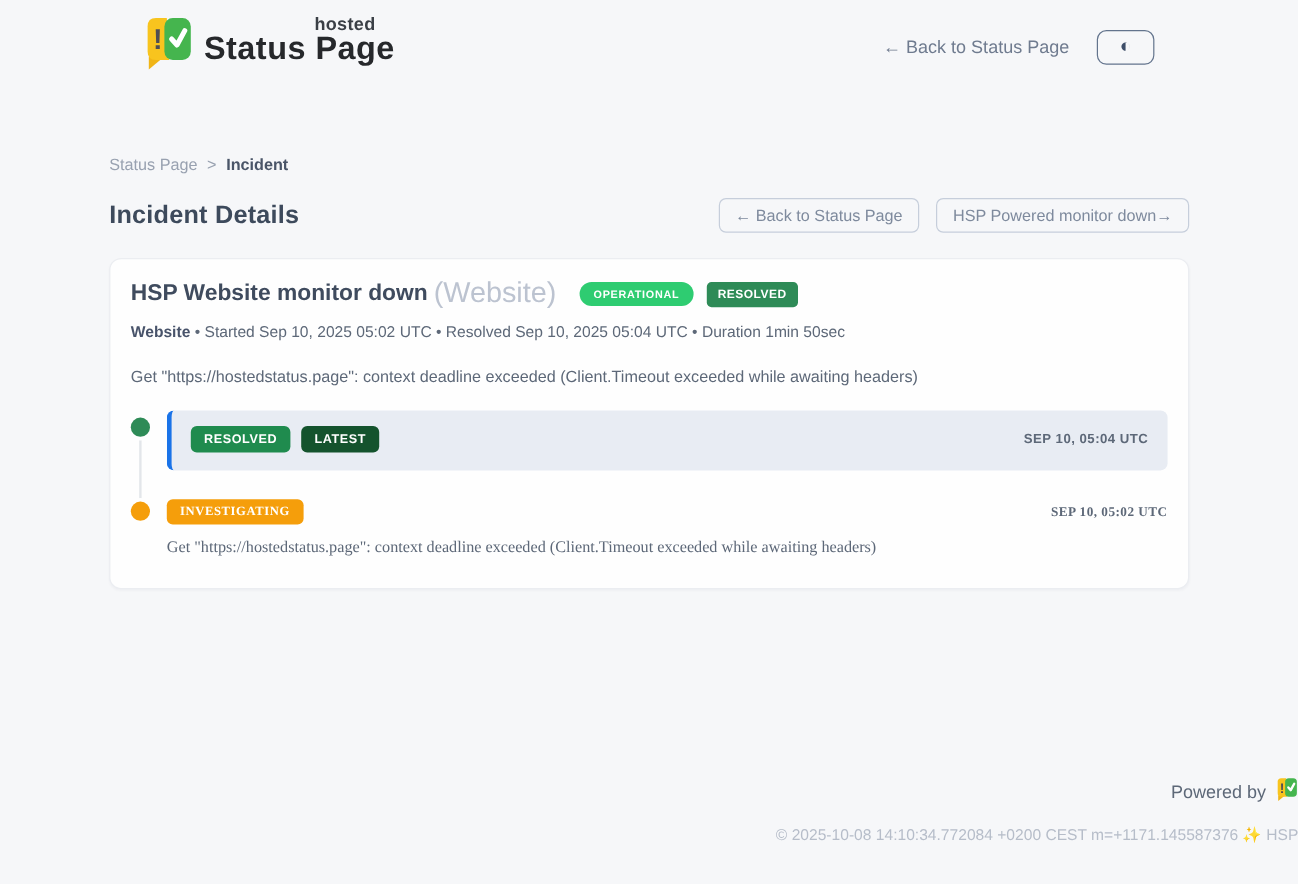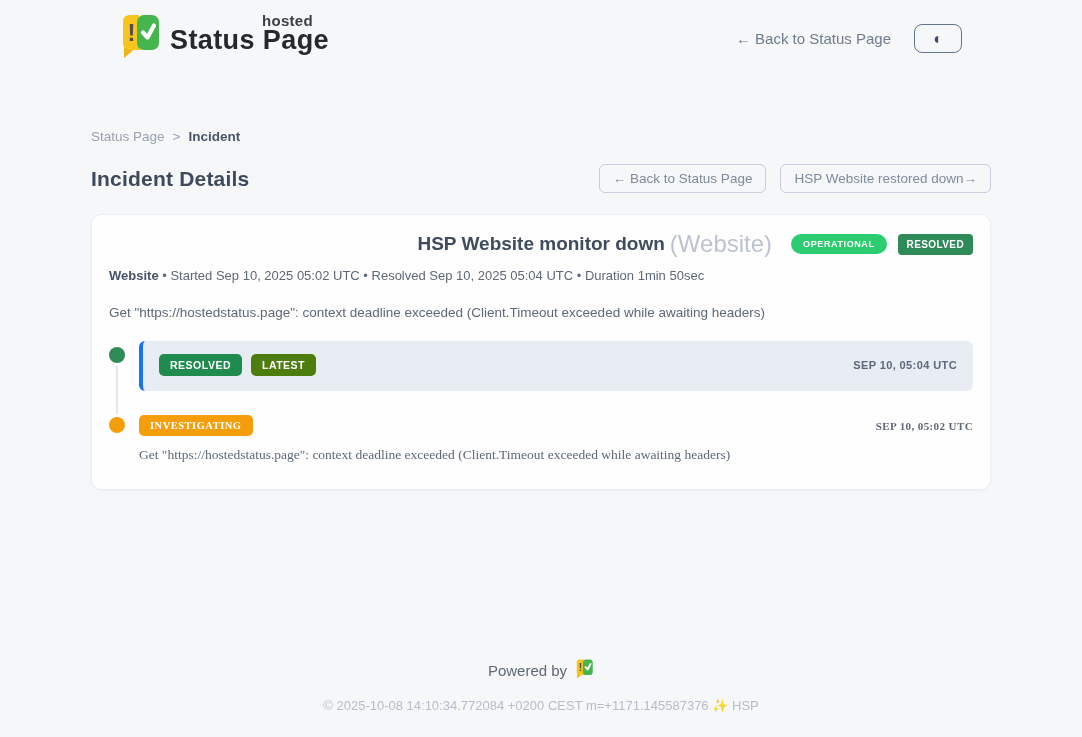--- a/index.html
+++ b/index.html
@@ -75,21 +75,21 @@
 
   
   .card {
     margin-top: 21px;
     background: #fefefe;
     border: 1px solid #ebedf1;
     border-radius: 10px;
     box-shadow: 0 1px 2px rgba(30,40,60,0.03);
     padding: 15px 17px 26px;
   }
-  .card-head { display: flex; align-items: center; justify-content: flex-end; }
+  .card-head { display: flex; align-items: center; }
   .incident-title { font-size: 19px; font-weight: 600; color: #3f4b5e; }
   .incident-component { font-size: 24px; font-weight: 400; color: #bcc3d0; margin-left: 5px; }
   .badge { font-weight: 700; color: #ffffff; white-space: nowrap; display: inline-block; }
   .badge-operational {
     margin-left: 19px;
     background: #2ecc71;
     font-size: 9px; letter-spacing: 0.6px;
     padding: 5px 12px; border-radius: 999px;
   }
   .badge-resolved-head {
@@ -126,30 +126,30 @@
     border-radius: 6px;
     padding: 13px 16px 15px;
   }
   .tl-body { flex: 1; }
   .tl-row { display: flex; align-items: center; gap: 9px; }
   .tl-badge {
     font-size: 10.5px; letter-spacing: 0.5px;
     padding: 5px 11px; border-radius: 5px;
   }
   .tl-badge-resolved { background: #1f8b4e; }
-  .tl-badge-latest { background: #4d7c0f; }
+  .tl-badge-latest { background: #14532d; }
   .tl-badge-investigating { background: #f59e0b; }
   .tl-time {
     margin-left: auto;
     font-size: 11px; font-weight: 700; color: #5d6878; letter-spacing: 0.4px;
   }
   .tl-msg { margin-top: 11px; font-size: 13.5px; color: #5d6878; }
 
   
-  footer { margin-top: auto; text-align: center; padding-bottom: 24px; }
+  footer { margin-top: auto; text-align: right; padding-bottom: 34px; }
   .powered {
     display: inline-flex; align-items: center; gap: 8px;
     font-size: 15px; color: #5d6878;
   }
   .copyright { margin-top: 16px; font-size: 13px; color: #b6bdc9; }
 </style>
 </head>
 <body>
 
 <header>
@@ -182,21 +182,21 @@
   <nav class="breadcrumb">
     <a class="crumb-root">Status Page</a>
     <span class="crumb-sep">&gt;</span>
     <span class="crumb-current">Incident</span>
   </nav>
 
   <div class="title-row">
     <h1 class="page-title">Incident Details</h1>
     <div class="nav-buttons">
       <button class="nav-btn">← Back to Status Page</button>
-      <button class="nav-btn">HSP Website restored down→</button>
+      <button class="nav-btn">HSP Powered monitor down→</button>
     </div>
   </div>
 
   <section class="card">
     <div class="card-head">
       <h2 class="incident-title">HSP Website monitor down</h2>
       <span class="incident-component">(Website)</span>
       <span class="badge badge-operational">OPERATIONAL</span>
       <span class="badge badge-resolved-head">RESOLVED</span>
     </div>

